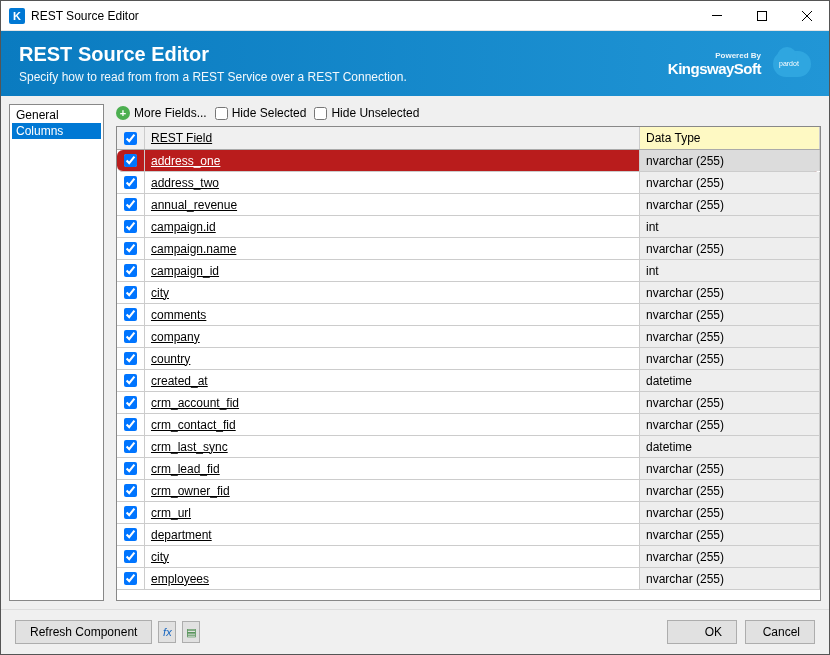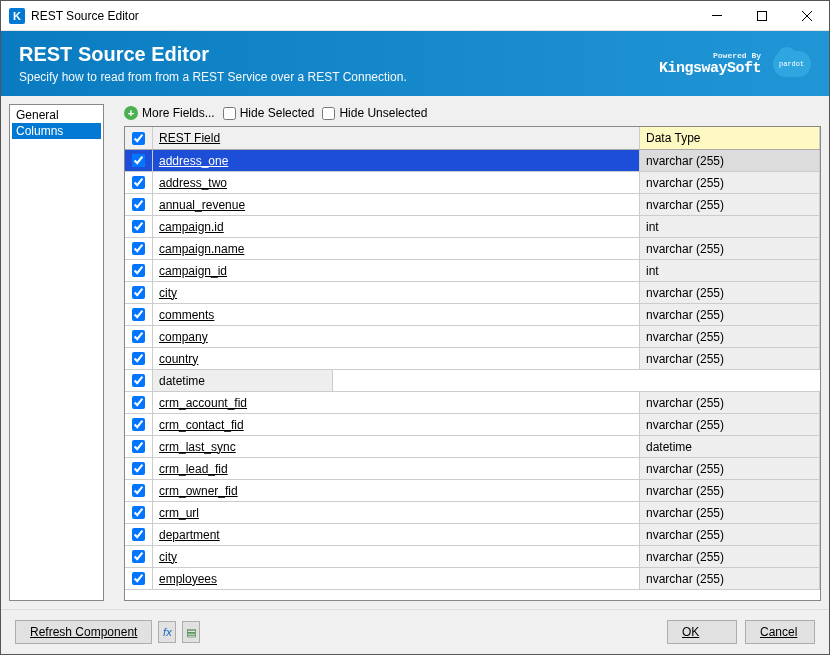--- a/index.html
+++ b/index.html
@@ -5,53 +5,53 @@
 * { box-sizing: border-box; margin: 0; padding: 0; }
 body { font-family: "Segoe UI", Tahoma, sans-serif; font-size: 12px; background: #fff; width: 830px; height: 655px; overflow: hidden; border: 1px solid #555; display: flex; flex-direction: column; }
 .titlebar { height: 30px; display: flex; align-items: center; padding: 0 0 0 8px; background: #fff; border-bottom: 1px solid #e5e5e5; }
 .titlebar-icon { width: 16px; height: 16px; background: #0078d4; display: flex; align-items: center; justify-content: center; color: #fff; font-weight: bold; font-size: 11px; border-radius: 2px; margin-right: 6px; }
 .titlebar-text { flex: 1; font-size: 12px; }
 .titlebar-controls { display: flex; }
 .titlebar-btn { width: 45px; height: 30px; display: flex; align-items: center; justify-content: center; cursor: pointer; }
 .header-banner { background: linear-gradient(to right, #0a7bc0, #2196d6); color: #fff; padding: 12px 18px; display: flex; align-items: center; }
 .header-text h1 { font-size: 20px; font-weight: 600; margin-bottom: 4px; }
 .header-text p { font-size: 12px; opacity: 0.95; }
-.header-logos { margin-left: auto; display: flex; gap: 12px; font-family: Liberation Mono, monospace; }
+.header-logos { margin-left: auto; display: flex; gap: 12px; }
 .logo-ks { font-size: 15px; font-weight: bold; color: #fff; }
 .logo-ks .pb { font-size: 8px; display: block; text-align: right; opacity: 0.9; }
 .logo-ks .ks { letter-spacing: -0.5px; }
 .logo-sf { width: 38px; height: 26px; background: #2fa6e0; border-radius: 13px; position: relative; }
 .logo-sf::before { content: ''; position: absolute; width: 20px; height: 20px; background: #2fa6e0; border-radius: 50%; top: -4px; left: 4px; }
 .logo-sf::after { content: 'pardot'; position: absolute; color: #fff; font-size: 7px; top: 9px; left: 6px; }
-.content { flex: 1; display: flex; padding: 8px; gap: 20px; overflow: hidden; background: #f0f0f0; }
+.content { flex: 1; display: flex; padding: 8px; gap: 12px; overflow: hidden; background: #f0f0f0; }
 .sidebar { width: 95px; background: #fff; border: 1px solid #888; padding: 2px; }
 .sidebar-item { padding: 1px 4px; cursor: pointer; font-size: 12px; }
 .sidebar-item.selected { background: #0078d4; color: #fff; }
 .main { flex: 1; display: flex; flex-direction: column; overflow: hidden; }
 .toolbar { display: flex; align-items: center; gap: 8px; padding: 2px 0 6px 0; }
 .more-fields { display: flex; align-items: center; gap: 4px; cursor: pointer; }
 .plus-icon { width: 14px; height: 14px; background: #4caf50; border-radius: 50%; display: flex; align-items: center; justify-content: center; color: #fff; font-size: 11px; font-weight: bold; }
 .check-label { display: flex; align-items: center; gap: 4px; cursor: pointer; }
 .check-label input { width: 13px; height: 13px; }
 .filter-group { margin-left: auto; display: flex; align-items: center; gap: 4px; }
 .filter-group input { width: 160px; height: 20px; border: 1px solid #888; padding: 0 4px; font-size: 12px; }
 .grid-wrap { flex: 1; border: 1px solid #888; background: #fff; overflow: hidden; display: flex; }
 .grid { flex: 1; overflow-y: scroll; }
 .grid-header { display: flex; background: #f0f0f0; border-bottom: 1px solid #aaa; position: sticky; top: 0; }
 .grid-row { display: flex; border-bottom: 1px solid #ccc; height: 22px; align-items: center; }
-.grid-row.selected { background: #1d4ed8; color: #fff; }
+.grid-row.selected { background: #b91c1c; color: #fff; border-radius: 6px; }
 .col-check { width: 28px; display: flex; align-items: center; justify-content: center; border-right: 1px solid #ccc; height: 100%; }
 .col-check input { width: 13px; height: 13px; }
 .col-field { flex: 1; padding: 0 6px; border-right: 1px solid #ccc; height: 100%; display: flex; align-items: center; text-decoration: underline; }
 .col-type { width: 180px; padding: 0 6px; height: 100%; display: flex; align-items: center; background: #eee; border-right: 1px solid #ccc; }
 .grid-header .col-type { background: #fef9c3; }
 .grid-row.selected .col-type { background: #dcdcdc; color: #000; }
 .grid-header .col-check, .grid-header .col-field, .grid-header .col-type { font-weight: normal; padding-top: 4px; padding-bottom: 4px; height: auto; }
 .footer { padding: 10px 14px; display: flex; align-items: center; gap: 6px; background: #f0f0f0; border-top: 1px solid #ddd; }
-.btn { padding: 4px 14px; background: #e1e1e1; border: 1px solid #adadad; cursor: pointer; font-size: 12px; min-width: 70px; text-align: left; text-decoration: underline; }
+.btn { padding: 4px 14px; background: #e1e1e1; border: 1px solid #adadad; cursor: pointer; font-size: 12px; min-width: 70px; text-align: right; }
 .icon-btn { width: 18px; height: 22px; border: 1px solid #adadad; background: #e1e1e1; display: flex; align-items: center; justify-content: center; cursor: pointer; font-size: 11px; }
 .footer-right { margin-left: auto; display: flex; gap: 8px; }
 ::-webkit-scrollbar { width: 17px; }
 ::-webkit-scrollbar-track { background: #f0f0f0; }
 ::-webkit-scrollbar-thumb { background: #c0c0c0; border: 1px solid #a0a0a0; }
 </style>
 </head>
 <body>
 
 <div class="titlebar">
@@ -187,20 +187,21 @@
             <div class="col-check">
               <input type="checkbox" checked="" style="">
             </div>
             <div class="col-field">country</div>
             <div class="col-type">nvarchar (255)</div>
           </div>
           <div class="grid-row">
             <div class="col-check">
               <input type="checkbox" checked="" style="">
             </div>
+            <div class="col-field">created_at</div>
             <div class="col-type">datetime</div>
           </div>
           <div class="grid-row">
             <div class="col-check">
               <input type="checkbox" checked="" style="">
             </div>
             <div class="col-field">crm_account_fid</div>
             <div class="col-type">nvarchar (255)</div>
           </div>
           <div class="grid-row">

